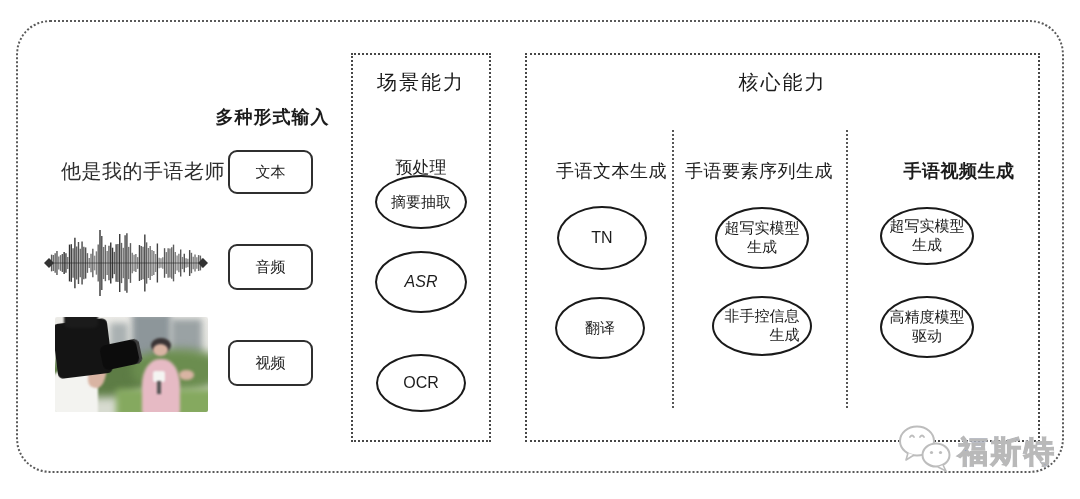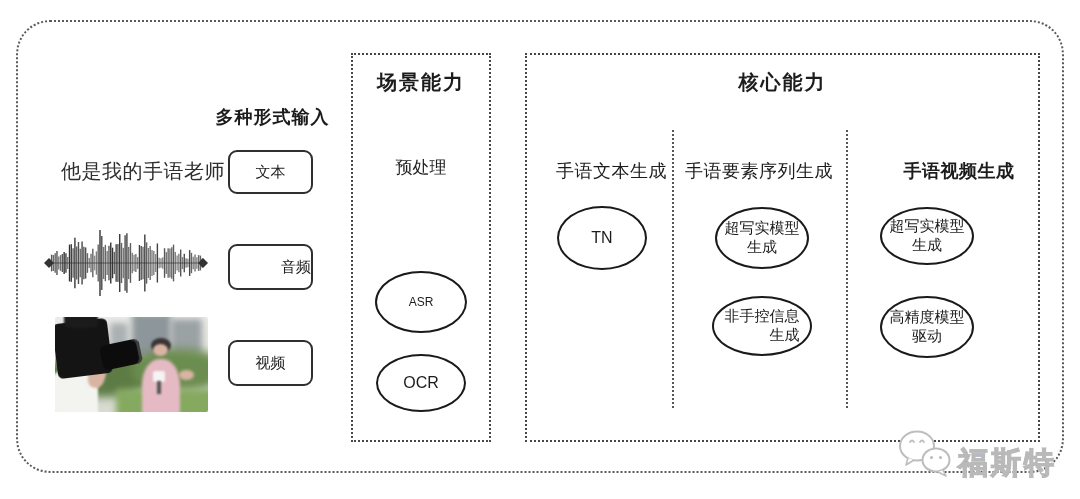--- a/index.html
+++ b/index.html
@@ -17,21 +17,21 @@
   .outer-frame{position:absolute;left:16px;top:20px;width:1048px;height:453px;
     border:2px dotted var(--frame);border-radius:34px;}
 
   
   .input-title{position:absolute;left:205px;top:105px;width:135px;text-align:center;
     font-size:18px;font-weight:bold;letter-spacing:1px;}
   .sample-text{position:absolute;left:45px;top:158px;font-size:20px;color:#2e2e2e;letter-spacing:0.5px;margin-left:16px;}
   .io-box{position:absolute;width:85px;border:2px solid #2f2f2f;border-radius:9px;
     display:flex;align-items:center;justify-content:center;font-size:15px;background:#fff;}
   .io-box.text{left:228px;top:150px;height:44px;}
-  .io-box.audio{left:228px;top:244px;height:46px;justify-content:flex-end;}
+  .io-box.audio{left:228px;top:244px;height:46px;}
   .io-box.video{left:228px;top:340px;height:46px;}
 
   .waveform{position:absolute;left:44px;top:226px;}
 
   
   .photo{position:absolute;left:55px;top:317px;width:153px;height:95px;overflow:hidden;
     background:linear-gradient(#ecebe7 0%,#e3e4de 30%,#d7dbd0 42%);border-radius:2px;}
   .photo div{position:absolute;}
   .ph-bldg1{left:50%;top:-4%;width:26%;height:48%;background:#8d969a;filter:blur(3px);}
   .ph-bldg2{left:76%;top:2%;width:20%;height:38%;background:#9aa2a4;filter:blur(3px);}
@@ -53,30 +53,30 @@
     transform:rotate(-7deg);filter:blur(0.6px);}
   .ph-cam-lens{left:30%;top:26%;width:26%;height:26%;background:#0c0c0c;border-radius:6px;
     transform:rotate(-12deg);box-shadow:inset -3px 0 0 #3c3c3c;filter:blur(0.5px);}
   .ph-cam-top{left:6%;top:-6%;width:22%;height:18%;background:#1b1b1b;border-radius:20%;filter:blur(0.8px);}
 
   
   .panel{position:absolute;border:2px dotted var(--panel-frame);background:transparent;}
   .scene-panel{left:351px;top:53px;width:140px;height:389px;}
   .core-panel{left:525px;top:53px;width:515px;height:389px;}
   .panel-title{position:absolute;top:14px;left:0;width:100%;text-align:center;
-    font-size:20px;font-weight:bold;letter-spacing:2px;}
+    font-size:20px;font-weight:normal;letter-spacing:2px;}
   .panel-subtitle{position:absolute;top:74px;left:0;width:100%;text-align:center;font-size:17px;margin-top:27px;}
 
   .node{position:absolute;border:2.5px solid #1a1a1a;border-radius:50%;background:#fff;
     display:flex;align-items:center;justify-content:center;text-align:center;
     font-size:15px;line-height:1.25;white-space:pre-line;}
   
   .node.sc{left:50%;transform:translateX(-50%);}
   .n-summary{top:120px;width:92px;height:54px;}
-  .n-asr{top:216px;width:92px;height:62px;font-size:12px;}
+  .n-asr{top:196px;width:92px;height:62px;font-size:16px;font-style:italic;}
   .n-ocr{top:299px;width:90px;height:58px;font-size:16px;}
 
   .divider{position:absolute;top:75px;height:278px;width:0;border-left:2px dotted #565656;}
   .div-1{left:145px;}
   .div-2{left:319px;}
 
   .col-header{position:absolute;top:104px;text-align:center;font-size:18px;letter-spacing:0.5px;}
   .h-col1{left:12px;width:145px;}
   .h-col2{left:145px;width:174px;}
   .h-col3{left:334px;width:196px;font-weight:bold;}
@@ -84,21 +84,21 @@
   .n-tn{left:30px;top:151px;width:90px;height:64px;font-size:16px;}
   .n-trans{left:28px;top:242px;width:90px;height:62px;}
   .n-manual{left:188px;top:152px;width:94px;height:62px;}
   .n-nonmanual{left:185px;top:241px;width:100px;height:60px;text-align:right;}
   .n-hyper{left:353px;top:152px;width:94px;height:58px;}
   .n-drive{left:353px;top:241px;width:94px;height:62px;}
 
   
   .watermark{position:absolute;left:896px;top:420px;display:flex;align-items:center;}
   .wm-text{font-size:30px;font-weight:bold;letter-spacing:3px;color:#1d4ed8;
-    -webkit-text-stroke:1.2px var(--watermark);margin-left:4px;margin-top:23px;}
+    -webkit-text-stroke:1.2px var(--watermark);margin-left:4px;margin-top:12px;}
 </style>
 </head>
 <body>
 
 <div class="canvas">
   <div class="outer-frame"></div>
 
   <div class="input-title">多种形式输入</div>
   <div class="sample-text">他是我的手语老师</div>
 
@@ -222,34 +222,36 @@
   <div class="io-box audio">
     <span>音频</span>
   </div>
   <div class="io-box video">
     <span>视频</span>
   </div>
 
   <div class="panel scene-panel">
     <div class="panel-title">场景能力</div>
     <div class="panel-subtitle">预处理</div>
+    <div class="node sc n-summary">摘要抽取</div>
     <div class="node sc n-asr">ASR</div>
     <div class="node sc n-ocr">OCR</div>
   </div>
 
   <div class="panel core-panel">
     <div class="panel-title">核心能力</div>
     <div class="divider div-1"></div>
     <div class="divider div-2"></div>
 
     <div class="col-header h-col1">手语文本生成</div>
     <div class="col-header h-col2">手语要素序列生成</div>
     <div class="col-header h-col3">手语视频生成</div>
 
     <div class="node n-tn">TN</div>
+    <div class="node n-trans">翻译</div>
     <div class="node n-manual">超写实模型
 生成</div>
     <div class="node n-nonmanual">非手控信息
 生成</div>
     <div class="node n-hyper">超写实模型
 生成</div>
     <div class="node n-drive">高精度模型
 驱动</div>
   </div>
 

